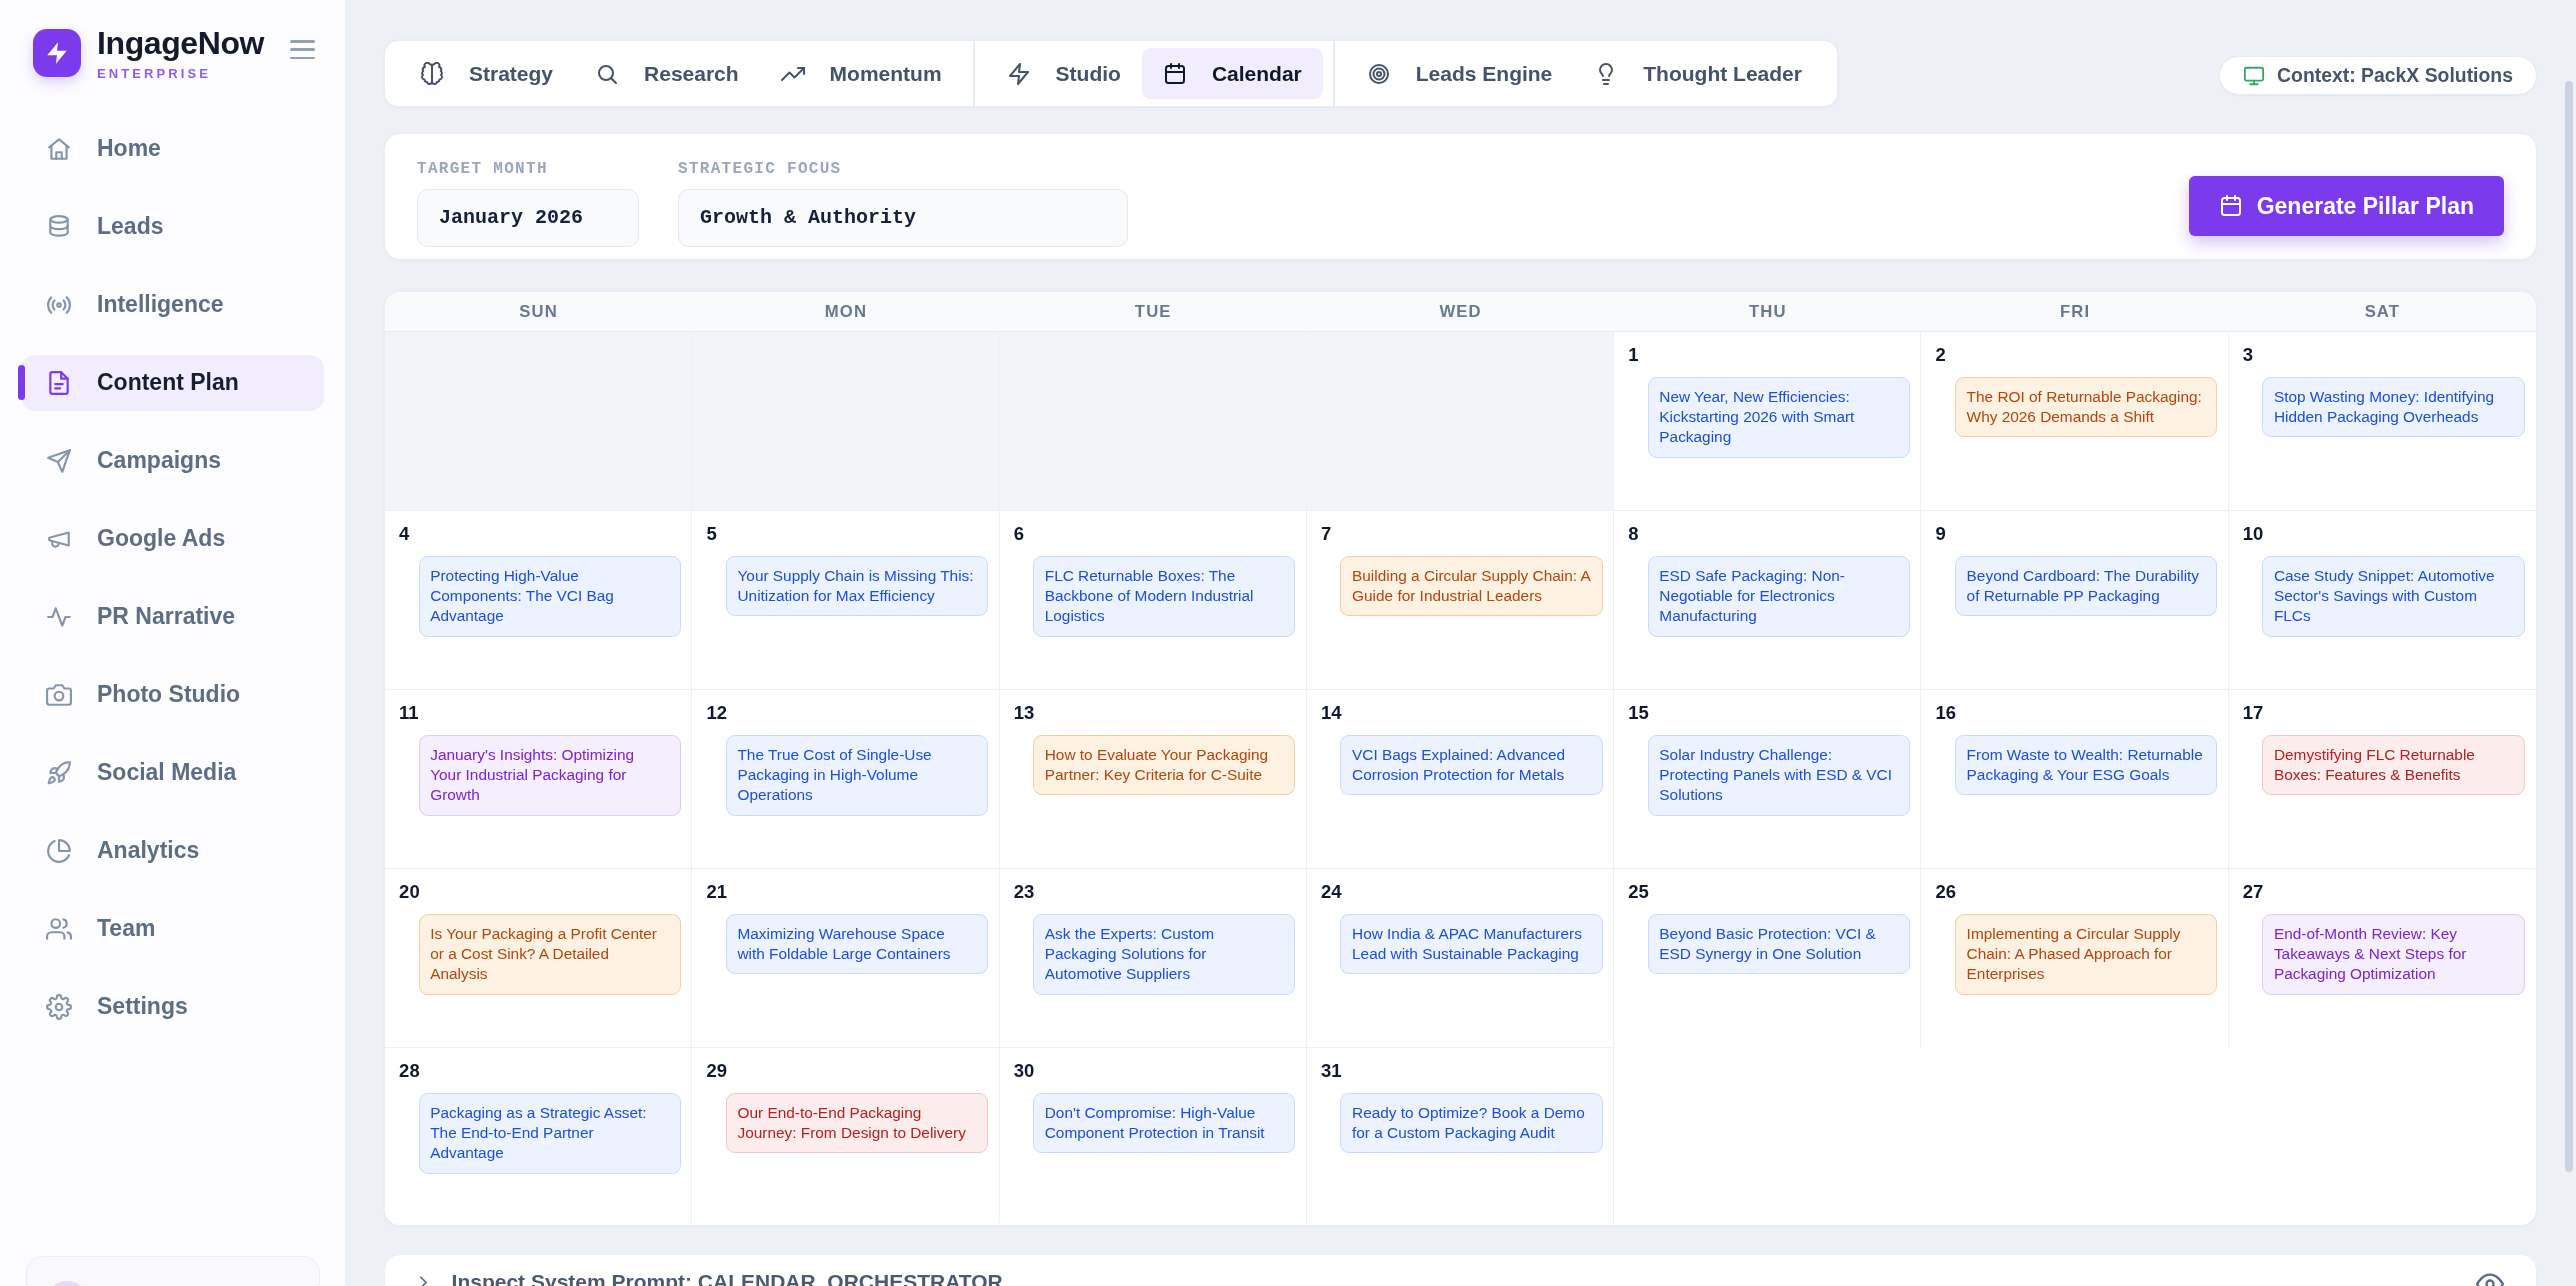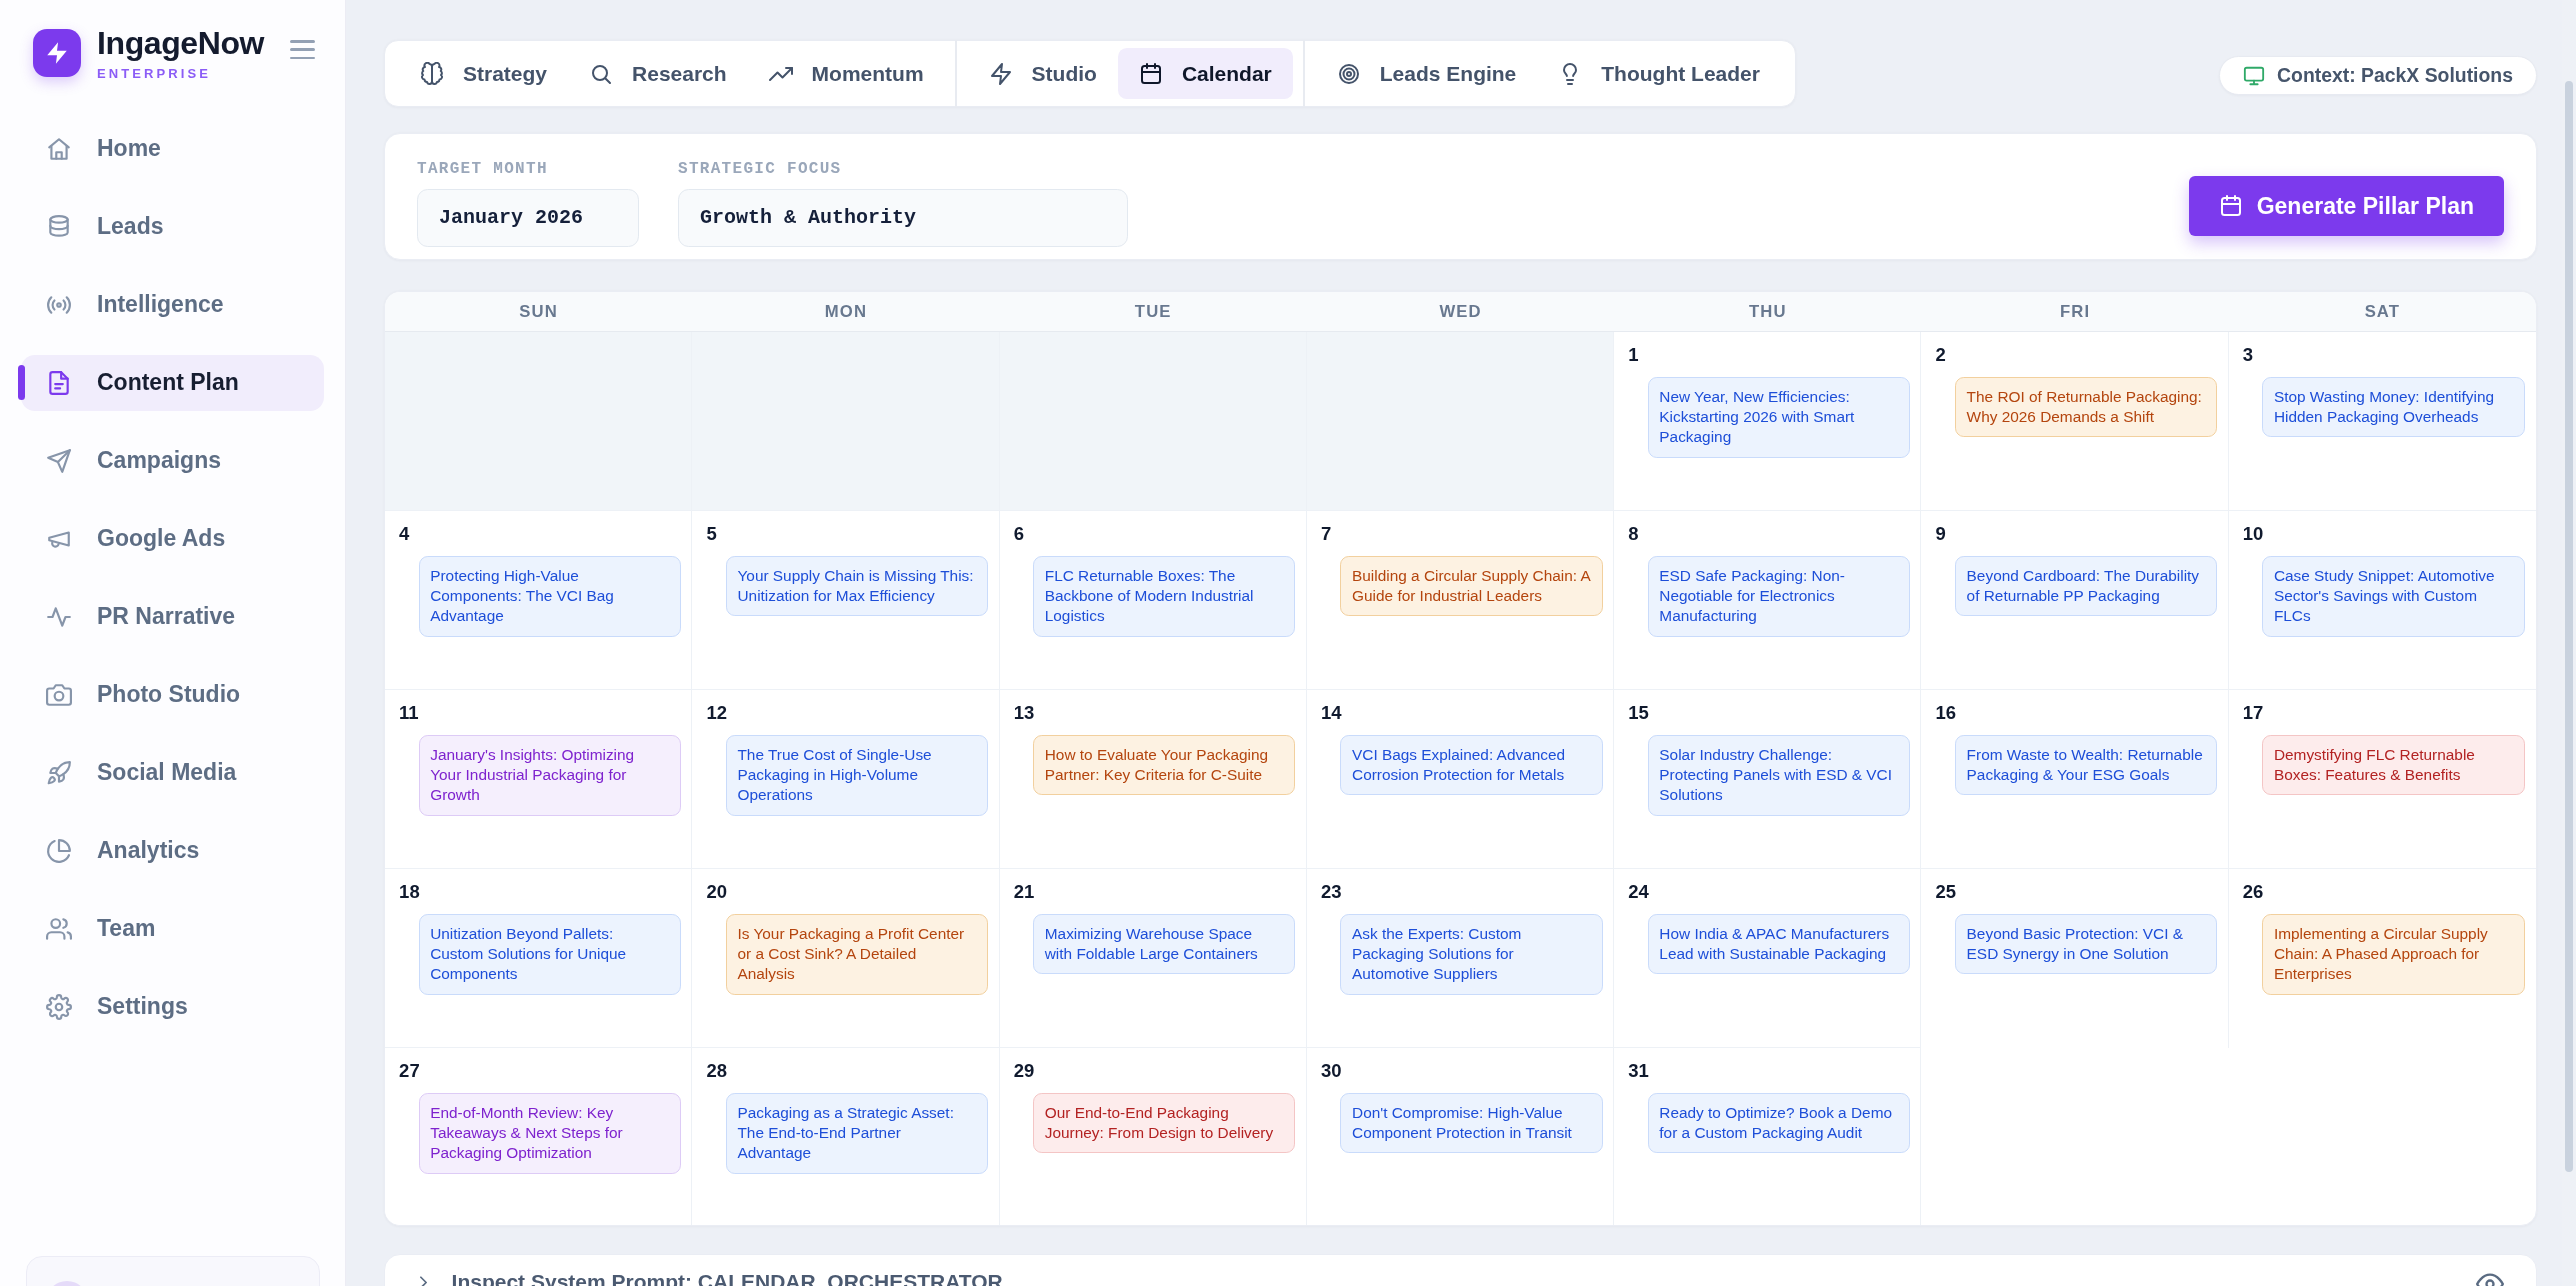--- a/index.html
+++ b/index.html
@@ -55,21 +55,21 @@
   .avatar{ width:42px; height:42px; border-radius:50%; background:#e5dbf9; }
 
   
   .tabsbar{
     position:absolute; left:384px; top:40px; height:67px;
     background:#fff; border:0.9px solid #e9ecf3; border-radius:14px;
     display:inline-flex; align-items:center; padding:0 14px;
     box-shadow:0 0.9px 2.6px rgba(15,23,42,.04);
   }
   .tab{
-    display:flex; align-items:center; gap:19px; height:51px;
+    display:flex; align-items:center; gap:25px; height:51px;
     padding:0 21px; border-radius:8.8px; cursor:pointer;
     font-size:21px; font-weight:700; color:#44536a; white-space:nowrap;
   }
   .tab [data-icon]{ width:24px; height:24px; }
   .tab.active{ background:var(--accent-soft); color:#0f172a; }
   .tab-divider{ width:1.8px; height:67px; background:#e8ebf1; margin:0 10.6px; }
 
   .context-badge{
     position:absolute; top:56px; right:39px; height:39px;
     background:#fff; border:0.9px solid #e7eaf1; border-radius:19.4px;
@@ -470,24 +470,20 @@
         <div class="daynum">15</div>
         <div class="event ev-blue">Solar Industry Challenge: Protecting Panels with ESD &amp; VCI Solutions</div>
       </div>
       <div class="cell">
         <div class="daynum">16</div>
         <div class="event ev-blue">From Waste to Wealth: Returnable Packaging &amp; Your ESG Goals</div>
       </div>
       <div class="cell">
         <div class="daynum">17</div>
         <div class="event ev-red">Demystifying FLC Returnable Boxes: Features &amp; Benefits</div>
-      </div>
-      <div class="cell">
-        <div class="daynum">18</div>
-        <div class="event ev-blue">Unitization Beyond Pallets: Custom Solutions for Unique Components</div>
       </div>
       <div class="cell">
         <div class="daynum">20</div>
         <div class="event ev-orange">Is Your Packaging a Profit Center or a Cost Sink? A Detailed Analysis</div>
       </div>
       <div class="cell">
         <div class="daynum">21</div>
         <div class="event ev-blue">Maximizing Warehouse Space with Foldable Large Containers</div>
       </div>
       <div class="cell">

